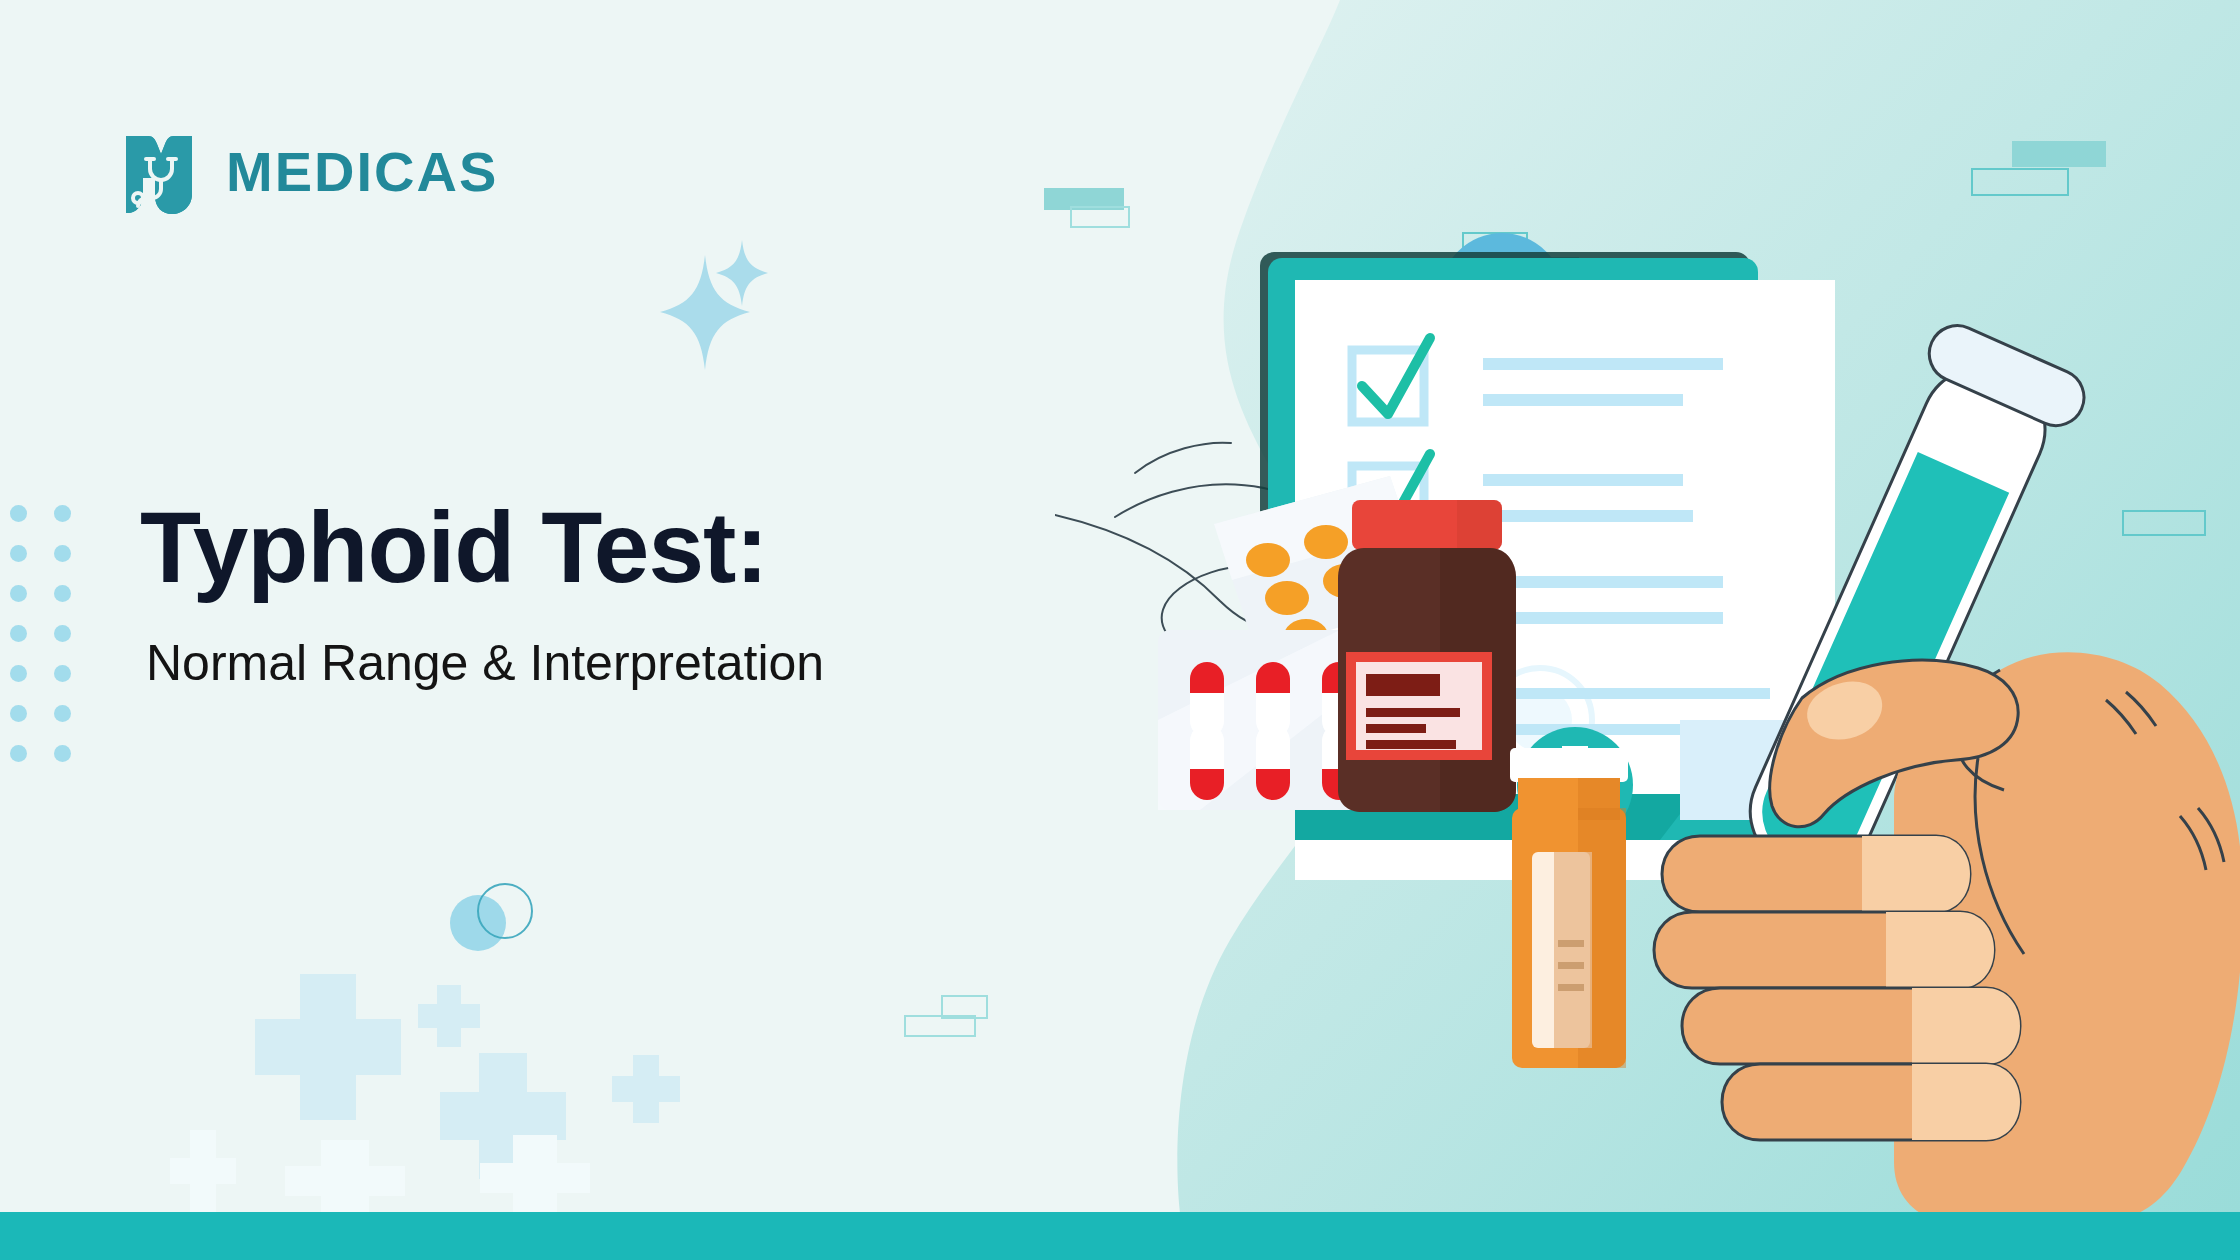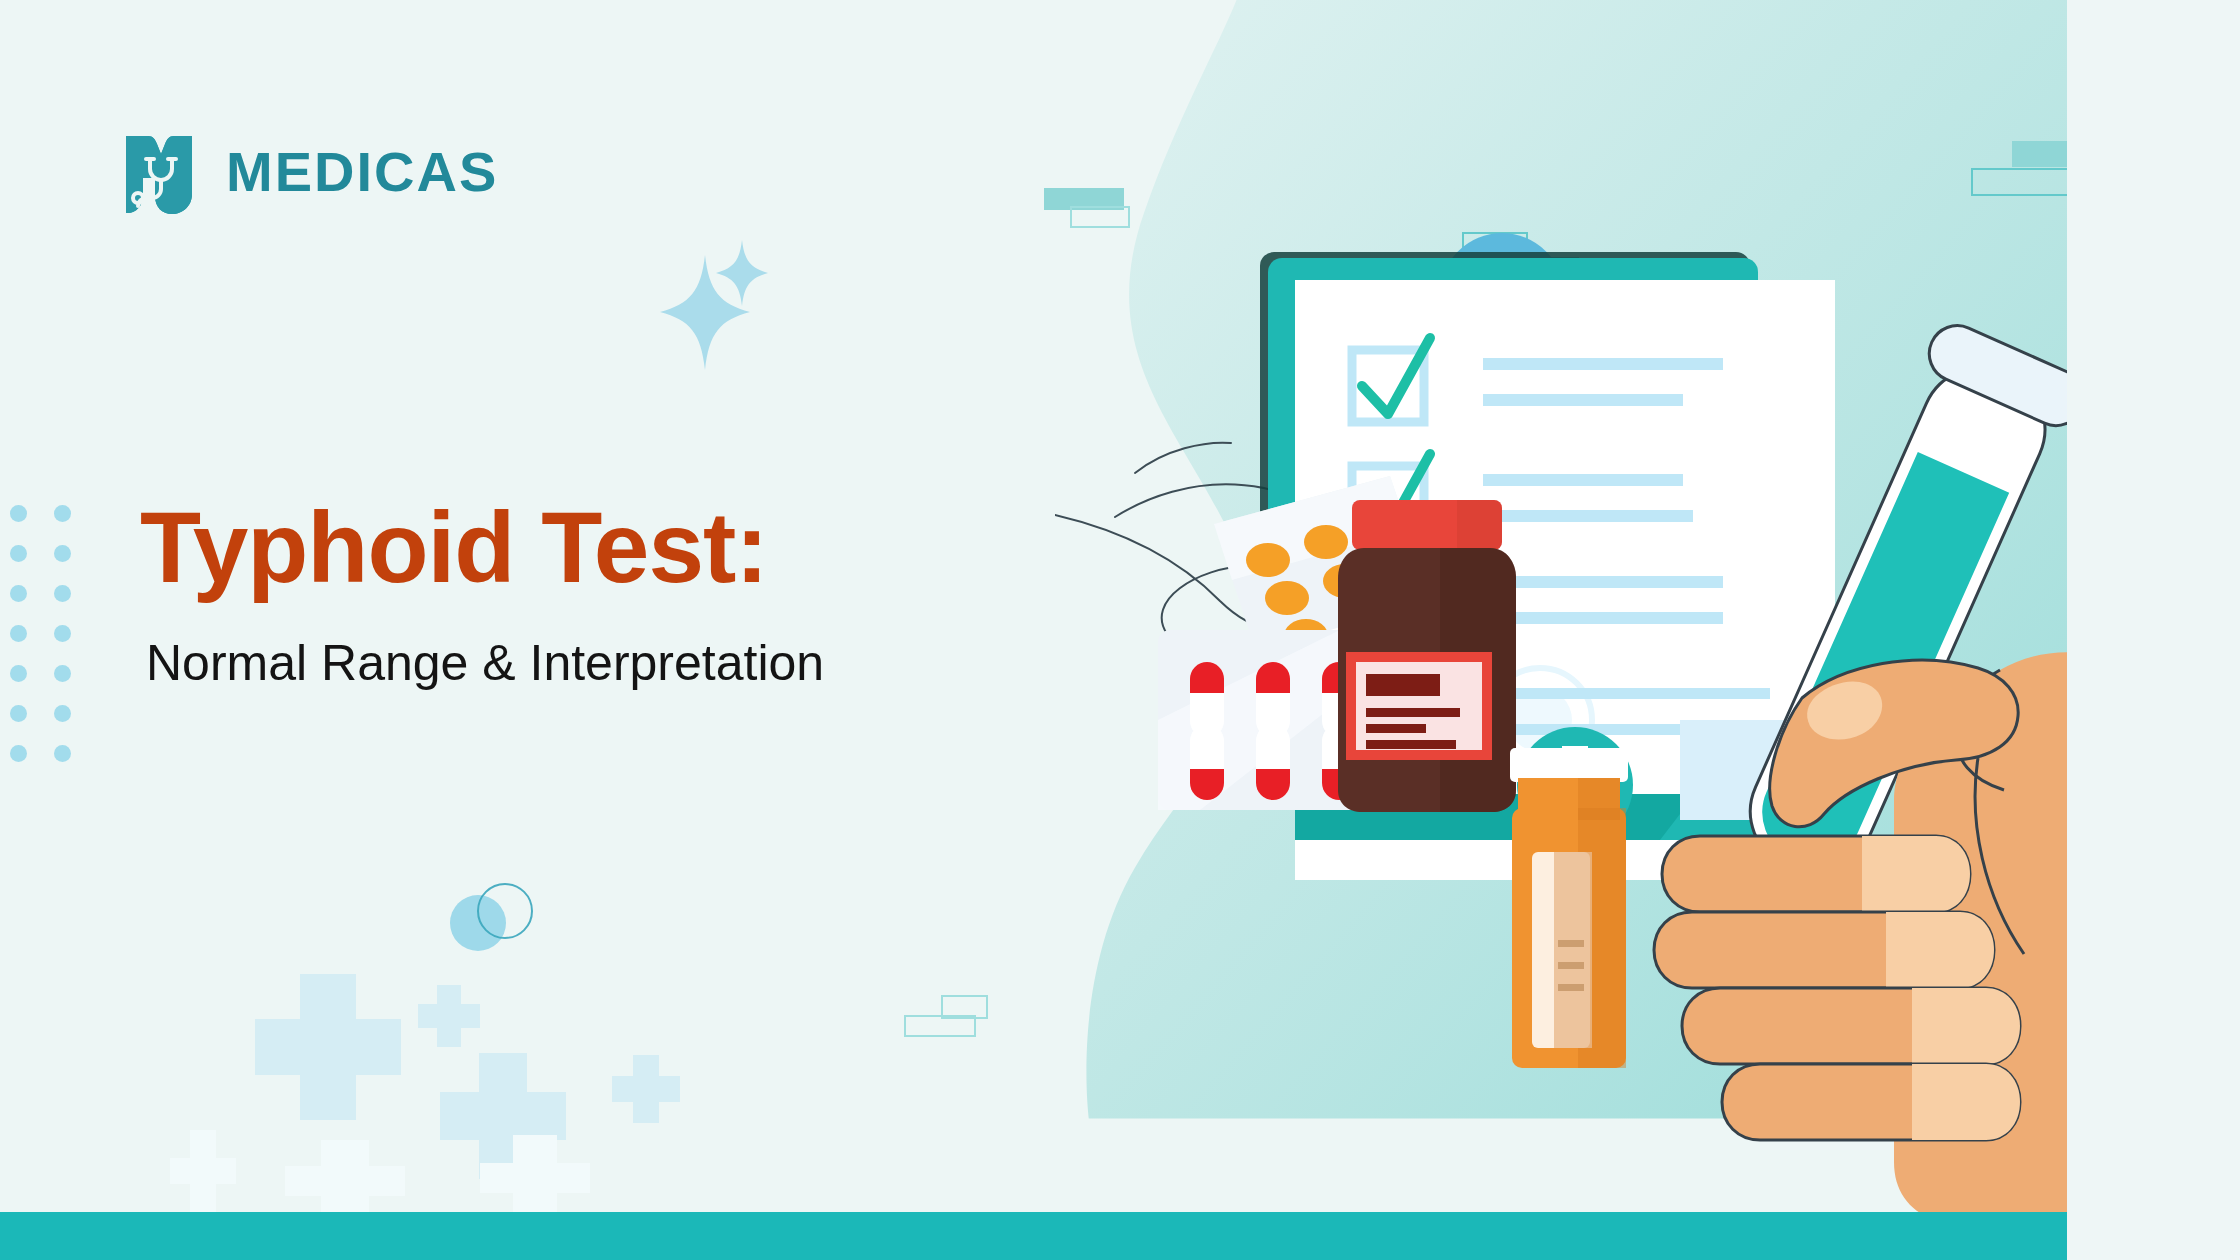--- a/index.html
+++ b/index.html
@@ -1,21 +1,21 @@
 <!DOCTYPE html>
 <html><head>
 <meta charset="utf-8">
 <style>
   html,body{margin:0;padding:0;}
   body{
     width:2240px;height:1260px;overflow:hidden;
     font-family:"Liberation Sans", sans-serif;
     background:#eef6f6;
   }
-  .stage{position:relative;width:2067px;height:1260px;overflow:hidden;background:#eef6f6;}
+  .stage{position:relative;width:2240px;height:1260px;overflow:hidden;background:#eef6f6;}
 
   
   .bg-left{position:absolute;inset:0;background:#edf6f5;}
   .bg-wave{position:absolute;inset:0;}
   .bottom-bar{position:absolute;left:0;bottom:0;width:2240px;height:48px;background:#1bb8b8;}
 
   
   .dotgrid{position:absolute;left:10px;top:505px;display:grid;grid-template-columns:repeat(2,44px);grid-auto-rows:40px;}
   .dotgrid i{display:block;width:17px;height:17px;border-radius:50%;background:#94d7ea;opacity:.85;}
 
@@ -31,21 +31,21 @@
   .cross b,.cross u{position:absolute;background:#d5edf4;display:block;}
   .cross.pale b,.cross.pale u{background:#f2fafb;}
 
   
   .logo{position:absolute;left:122px;top:128px;display:flex;align-items:center;gap:26px;}
   .logo-mark{width:78px;height:88px;}
   .logo-text{font-size:56px;font-weight:bold;letter-spacing:2px;color:#22899a;line-height:1;}
 
   
   .headline{position:absolute;left:140px;top:495px;}
-  .h-title{font-size:100px;font-weight:bold;color:#c2410c;line-height:1.05;letter-spacing:-1px;margin:0;}
+  .h-title{font-size:100px;font-weight:bold;color:#0f172a;line-height:1.05;letter-spacing:-1px;margin:0;}
   .h-sub{font-size:50px;color:#141414;margin:36px 0 0 6px;line-height:1.1;font-weight:normal;}
 
   .arrow{position:absolute;left:1055px;top:425px;}
 
   
   .illo{position:absolute;left:1140px;top:200px;width:1100px;height:1020px;}
 </style>
 </head>
 <body>
 

